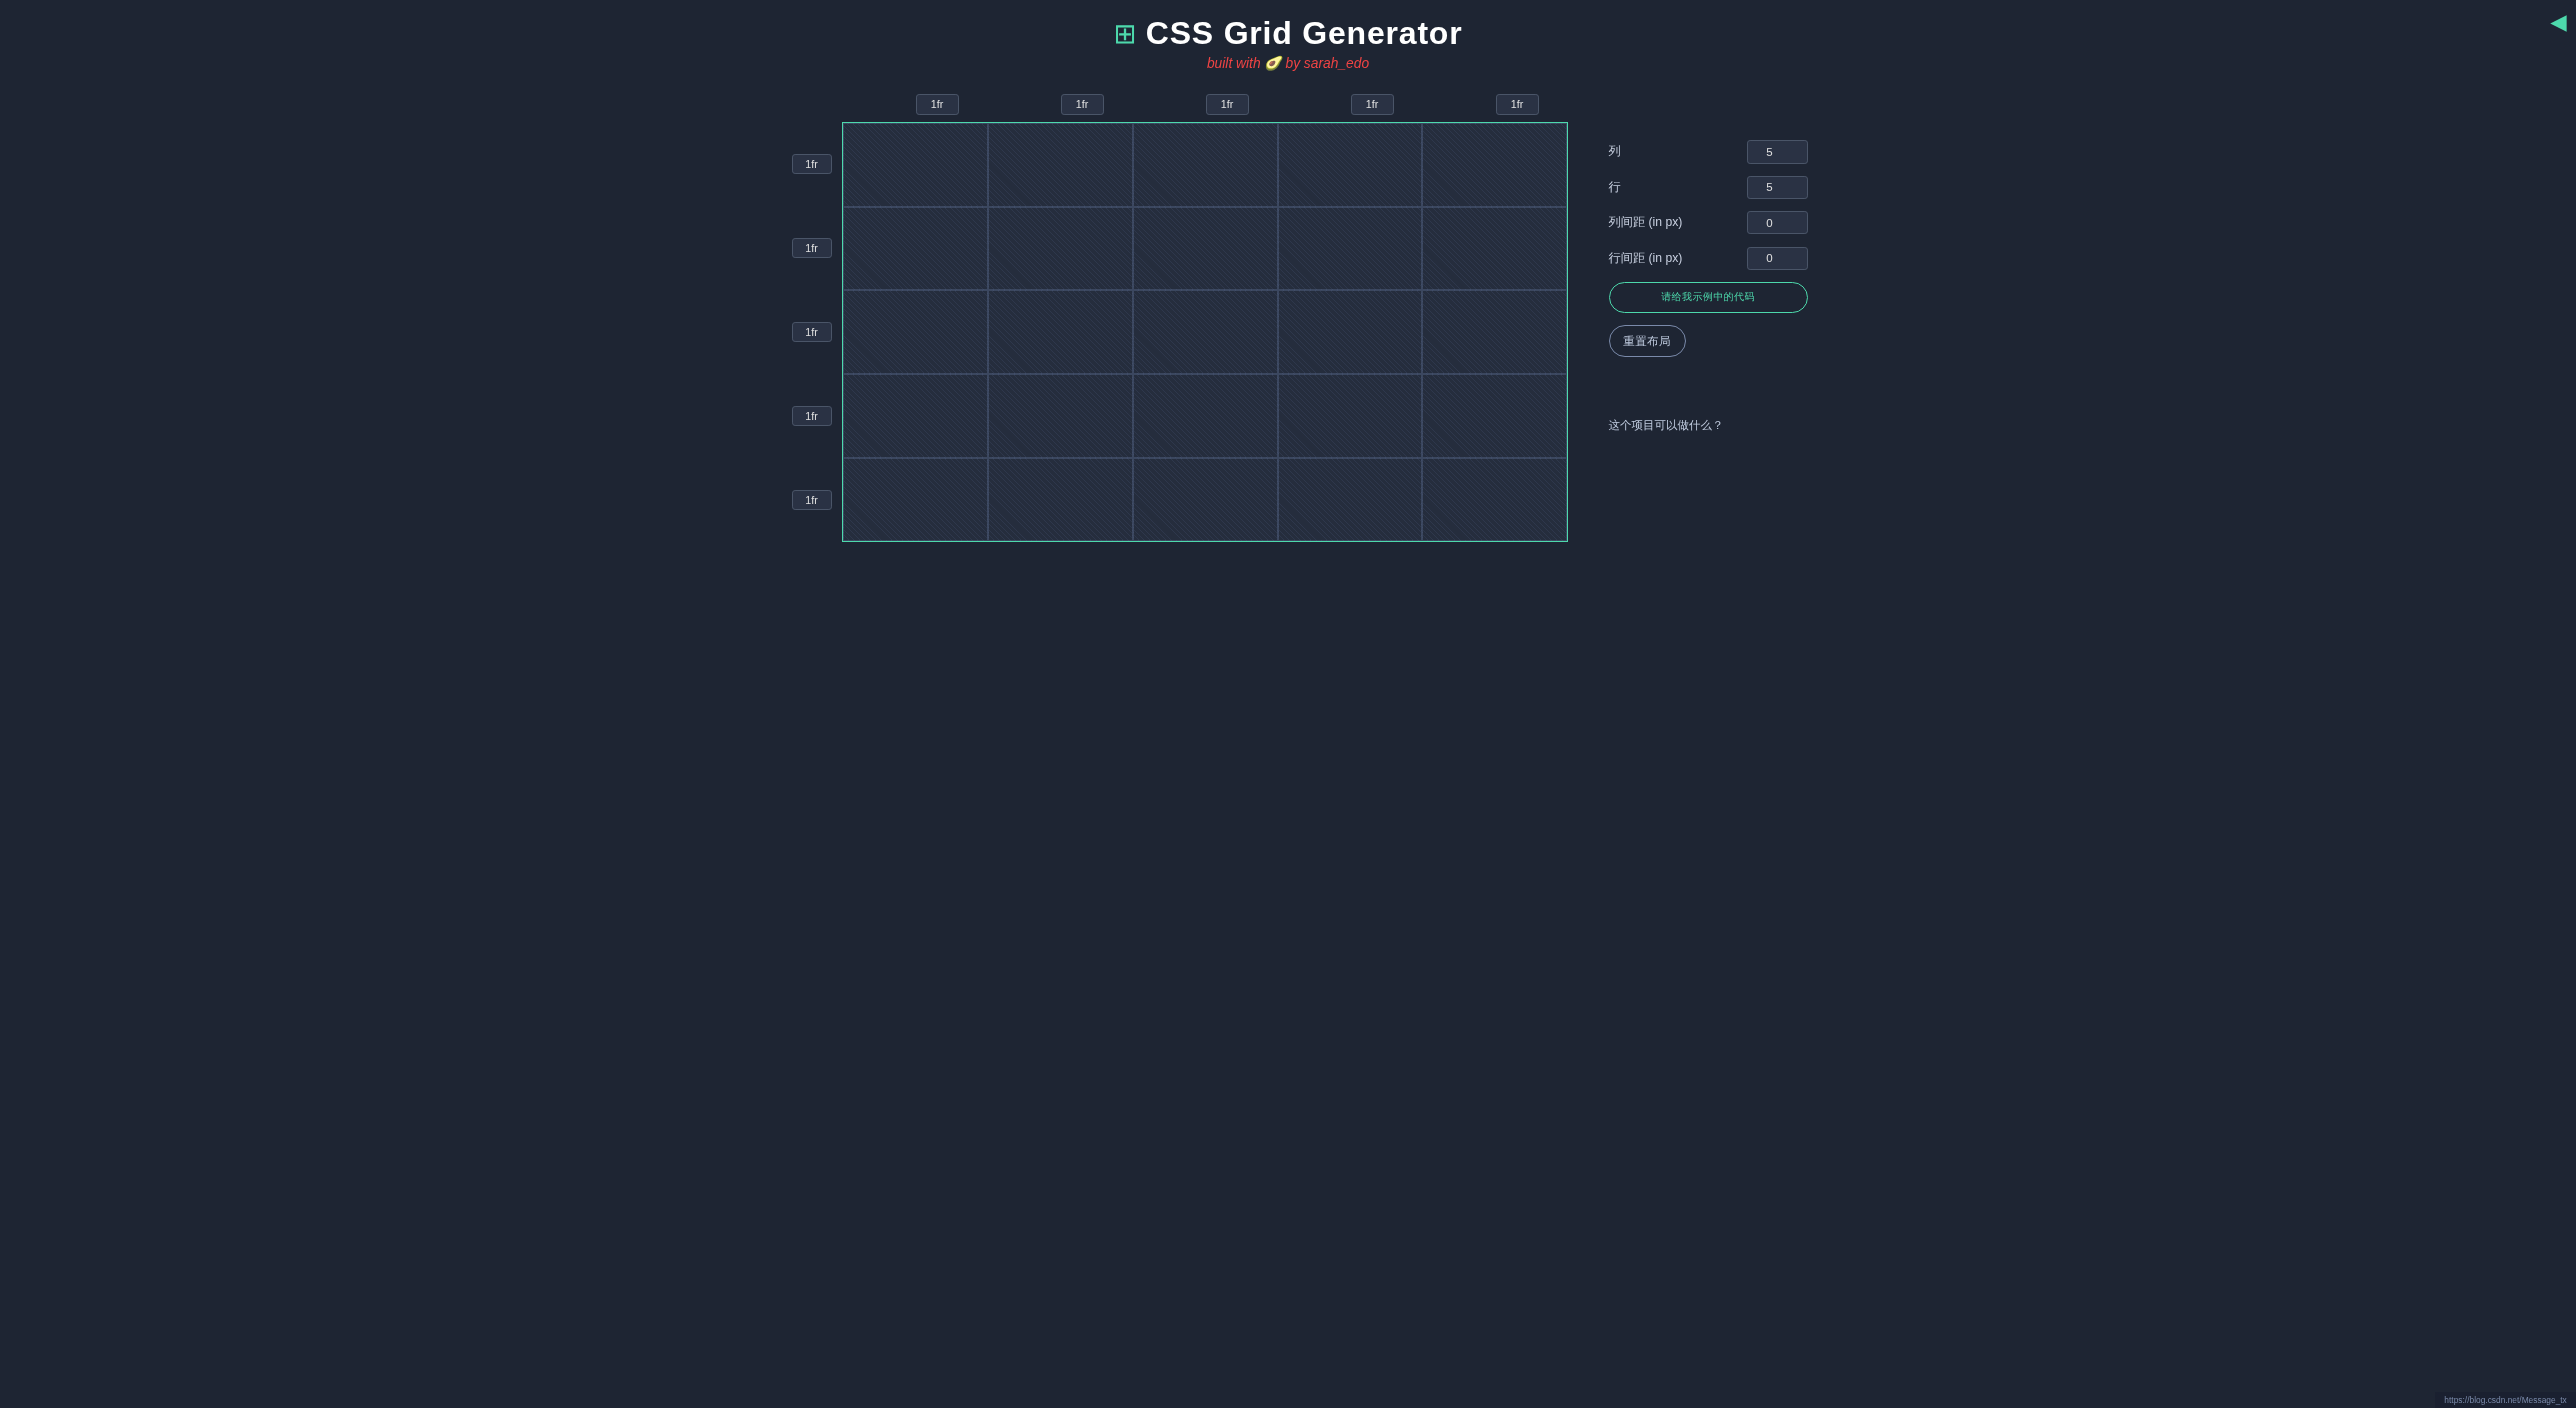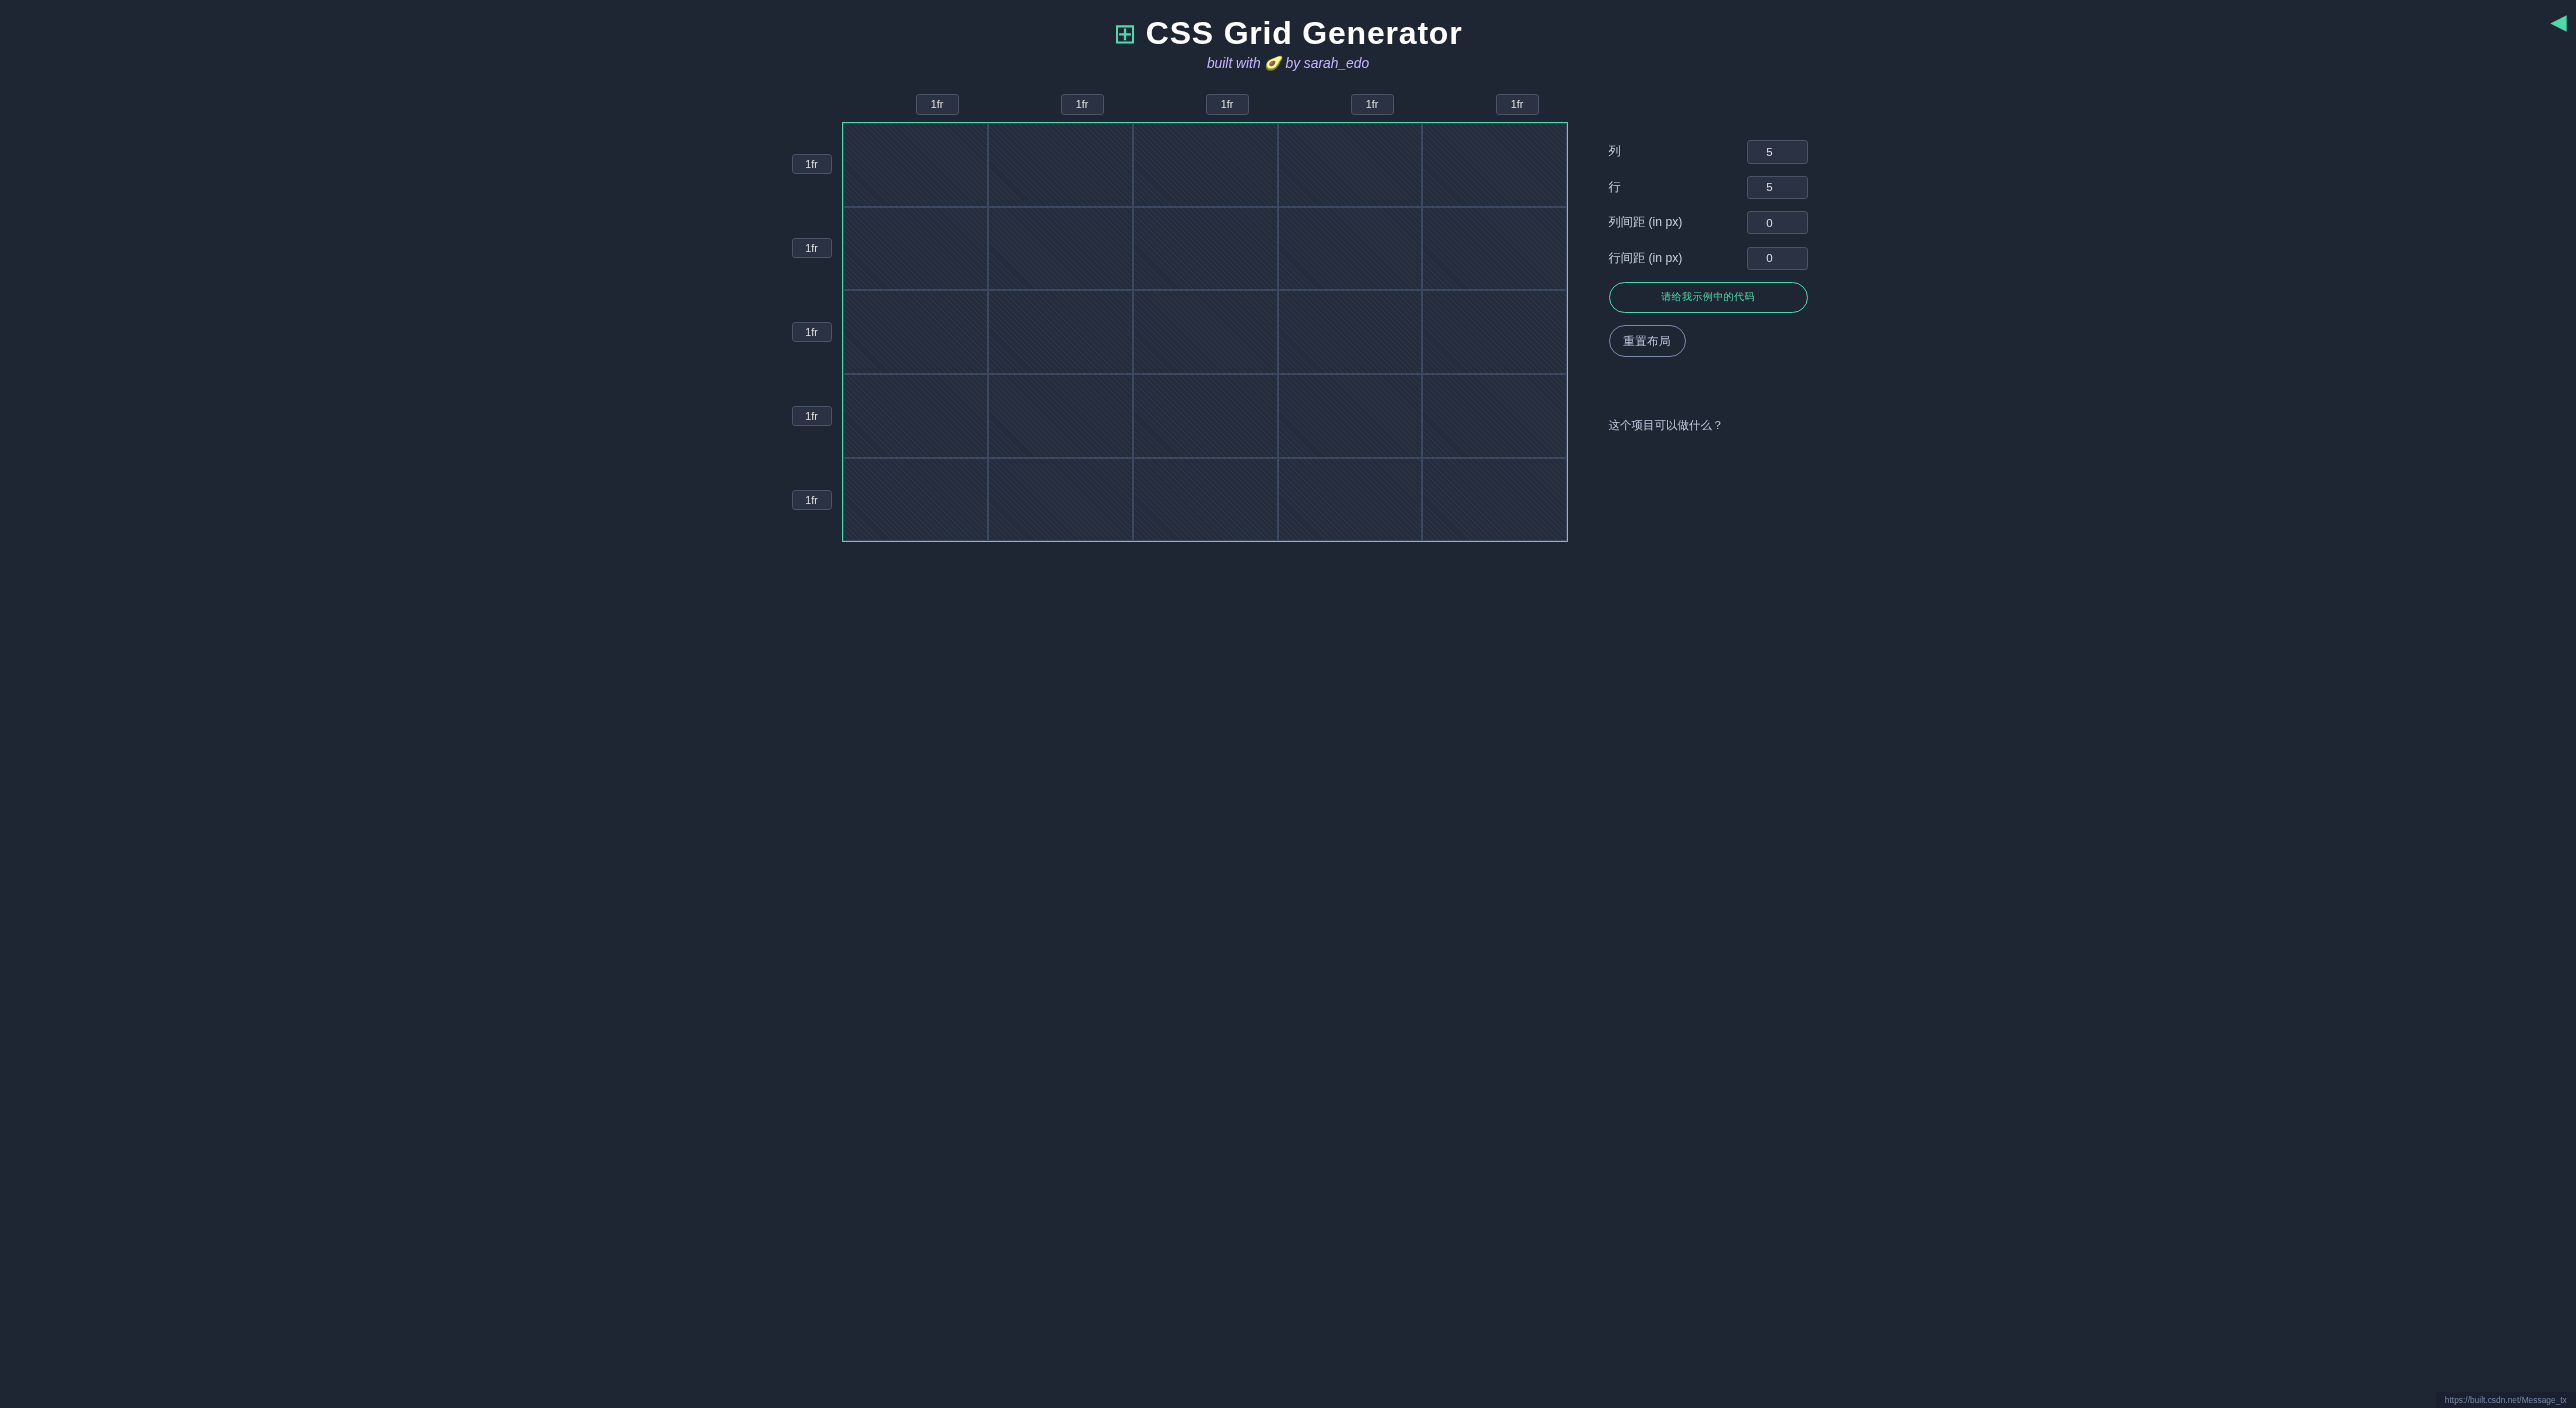--- a/index.html
+++ b/index.html
@@ -40,21 +40,21 @@
     .header-title {
       font-size: 32px;
       font-weight: 700;
       color: #ffffff;
       letter-spacing: 0.8px;
     }
 
     .header-subtitle {
       font-style: italic;
       font-size: 13.8px;
-      color: #c4b5fd;
+      color: #ef4444;
       margin-top: 3.1px;
     }
 
     
     .corner-icon {
       position: fixed;
       top: 9.2px;
       right: 9.2px;
       color: #4dd9ac;
       font-size: 21.4px;
@@ -343,15 +343,15 @@
     <button class="btn-show-code">请给我示例中的代码</button>
 
     <button class="btn-reset">重置布局</button>
 
     <a class="what-link" href="#">这个项目可以做什么？</a>
 
   </div>
 </div>
 
 <div class="status-bar">
-  <span>https://built.csdn.net/Message_tx</span>
+  <span>https://blog.csdn.net/Message_tx</span>
 </div>
 
 
 </body></html>

